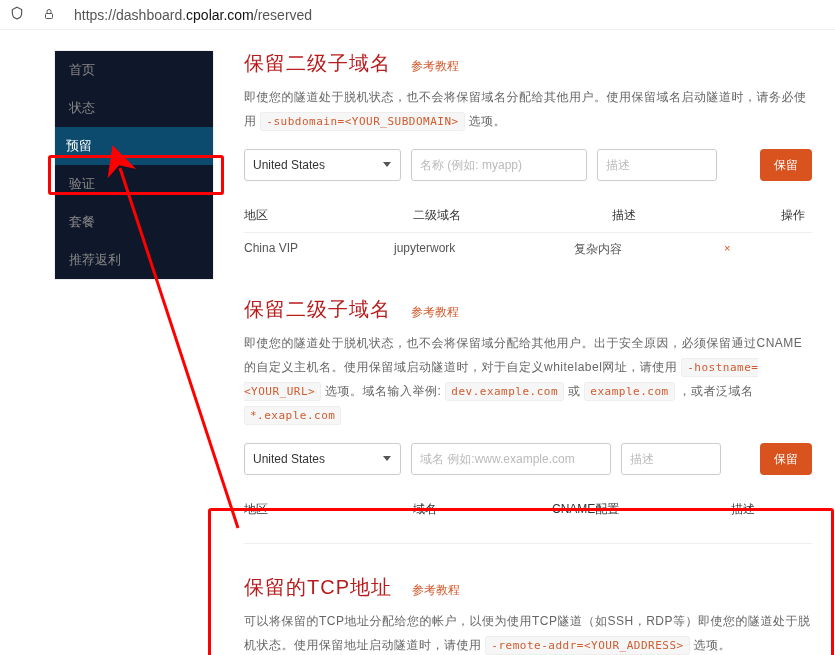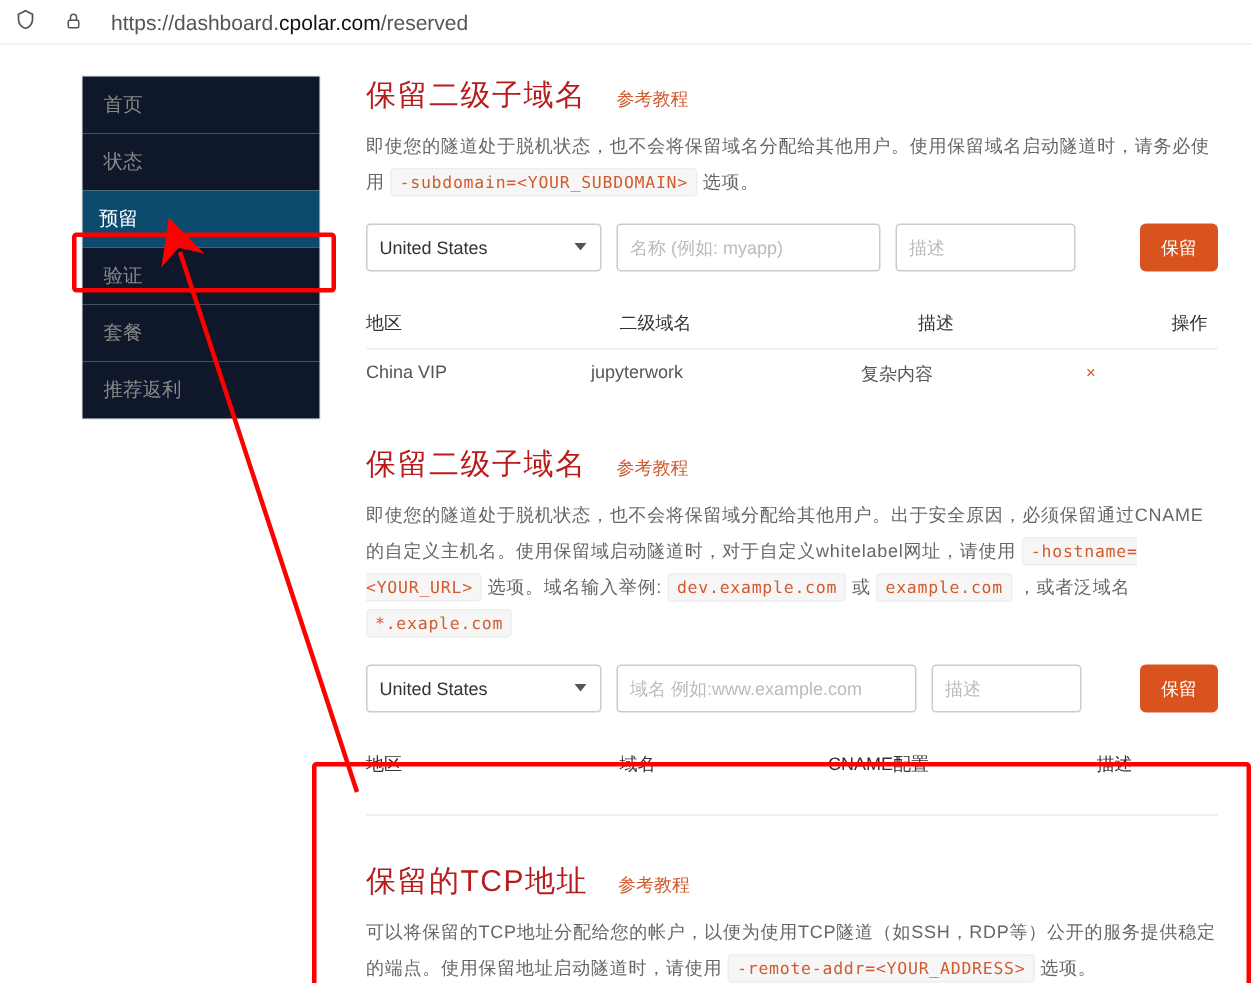--- a/index.html
+++ b/index.html
@@ -276,21 +276,21 @@
         <div class="c5b">操作</div>
       </div>
     </div>
 
     <div class="section" style="margin-bottom:10px">
       <div class="sec-head">
         <span class="sec-title">保留的TCP地址</span>
         <span class="sec-link">参考教程</span>
       </div>
       <div class="sec-desc">
-        <span>可以将保留的TCP地址分配给您的帐户，以便为使用TCP隧道（如SSH，RDP等）公开的服务提供稳定的端点。使用保留地址启动隧道时，请使用</span>
+        <span>可以将保留的TCP地址分配给您的帐户，以便为使用TCP隧道（如SSH，RDP等）即使您的隧道处于脱机状态。使用保留地址启动隧道时，请使用</span>
         <span class="code">-remote-addr=&lt;YOUR_ADDRESS&gt;</span>
         <span>选项。</span>
       </div>
 
     </div>
 
     <div class="anno-box-tcp"></div>
 
   </div>
 

